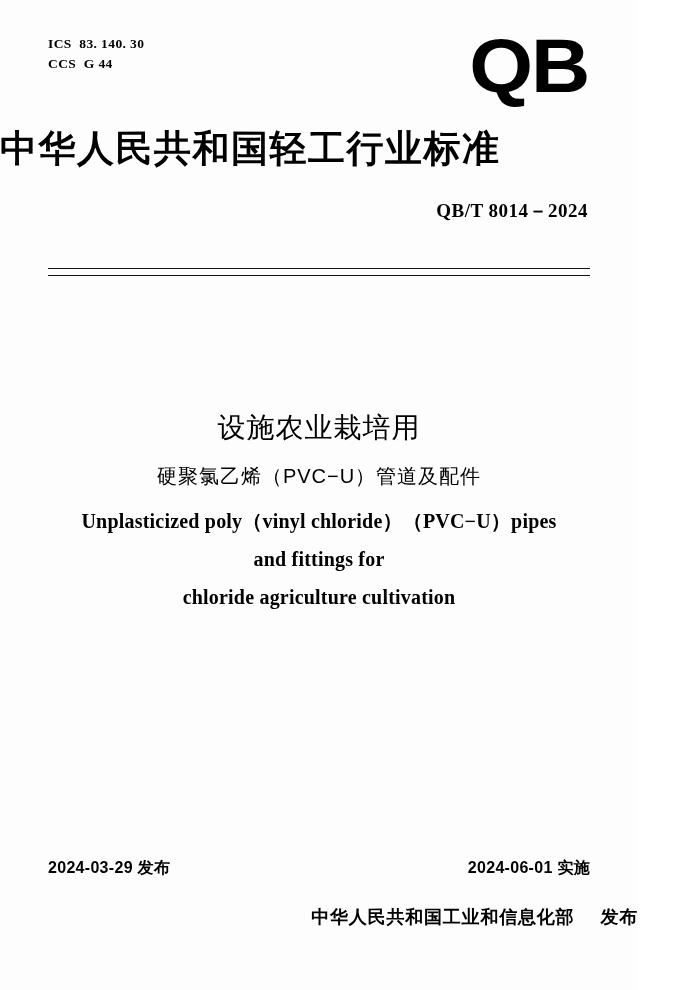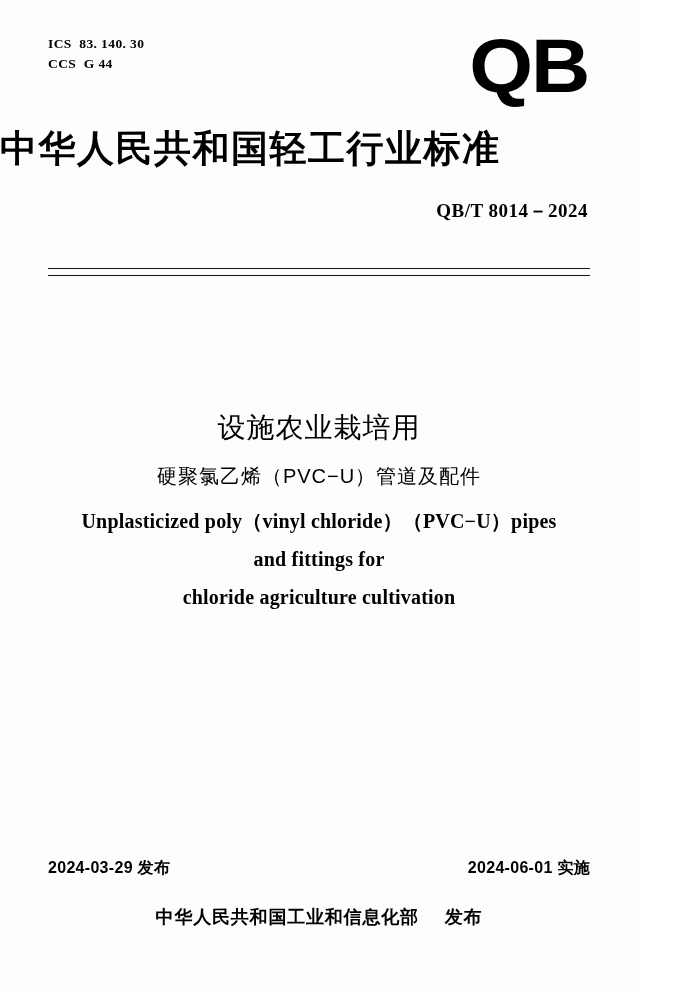--- a/index.html
+++ b/index.html
@@ -130,21 +130,21 @@
     letter-spacing: 0.3px;
     margin-top: 33px;
   }
 
   
   .issuer {
     position: absolute;
     left: 0;
     right: 0;
     top: 905px;
-    text-align: center;
+    text-align: right;
     font-family: "Liberation Sans", sans-serif;
     font-weight: bold;
     font-size: 18px;
     letter-spacing: 0.8px;
   }
   .issuer .gap { display: inline-block; width: 26px; }
 </style>
 </head>
 <body>
 

